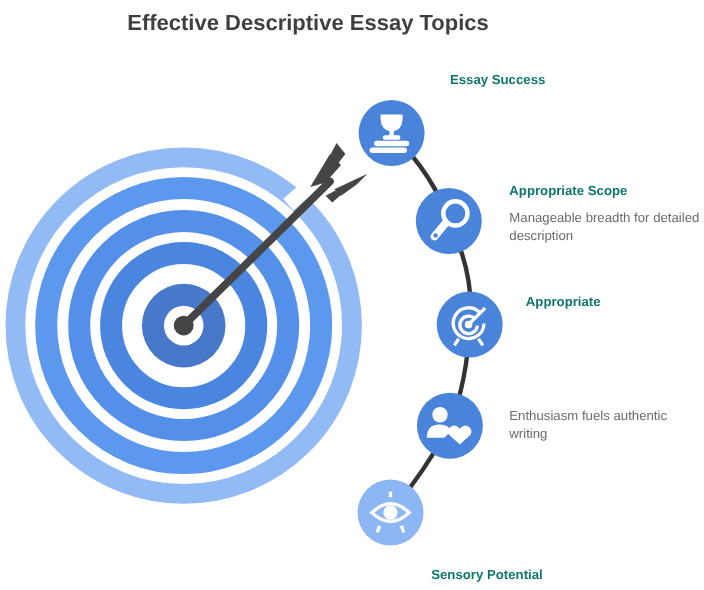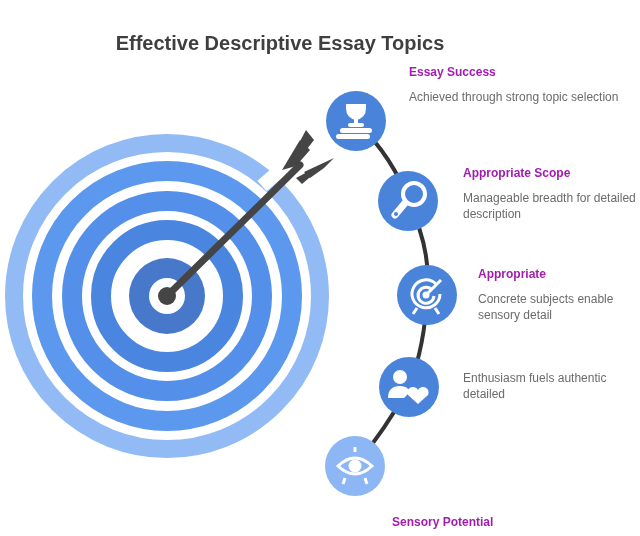--- a/index.html
+++ b/index.html
@@ -1,20 +1,20 @@
 <!DOCTYPE html>
 <html><head>
 <meta charset="utf-8">
 <style>
   html,body{margin:0;padding:0;background:#ffffff;}
   body{width:640px;height:536px;position:relative;overflow:hidden;font-family:"Liberation Sans",sans-serif;}
-  .title{position:absolute;left:0;top:10px;width:560px;text-align:center;font-size:20px;font-weight:bold;color:#3f3f3f;margin-top:22px;}
+  .title{position:absolute;left:0;top:10px;width:560px;text-align:center;font-size:20px;font-weight:bold;color:#3f3f3f;}
   svg.art{position:absolute;left:0;top:0;}
   .item{position:absolute;width:220px;}
-  .item .h{font-size:12px;font-weight:bold;color:#a21caf;margin-bottom:10px;}
+  .item .h{font-size:12px;font-weight:bold;color:#0f766e;margin-bottom:10px;}
   .item .d{font-size:12px;color:#6b6b6b;line-height:16px;}
 </style>
 </head>
 <body>
 
 <div class="title">Effective Descriptive Essay Topics</div>
 
 <svg class="art" width="640" height="536" viewBox="0 0 640 536">
 
   <g>
@@ -87,28 +87,26 @@
       <circle cx="355" cy="466" r="5" fill="#ffffff"></circle>
       <line x1="355" y1="447" x2="355" y2="452"></line>
       <line x1="345" y1="478" x2="343" y2="484"></line>
       <line x1="365" y1="478" x2="367" y2="484"></line>
     </g>
   </g>
 </svg>
 
 <div class="item" style="left:409px;top:65px;">
   <div class="h">Essay Success</div>
-  <div class="d">Achieved through strong topic selection</div>
 </div>
 <div class="item" style="left:463px;top:166px;">
   <div class="h">Appropriate Scope</div>
   <div class="d">Manageable breadth for detailed description</div>
 </div>
 <div class="item" style="left:478px;top:267px;width:150px;">
   <div class="h">Appropriate</div>
-  <div class="d">Concrete subjects enable sensory detail</div>
 </div>
 <div class="item" style="left:463px;top:370px;width:170px;">
-  <div class="d">Enthusiasm fuels authentic detailed</div>
+  <div class="d">Enthusiasm fuels authentic writing</div>
 </div>
 <div class="item" style="left:392px;top:471px;width:180px;margin-top:44px;">
   <div class="h">Sensory Potential</div>
 </div>
 
 </body></html>

